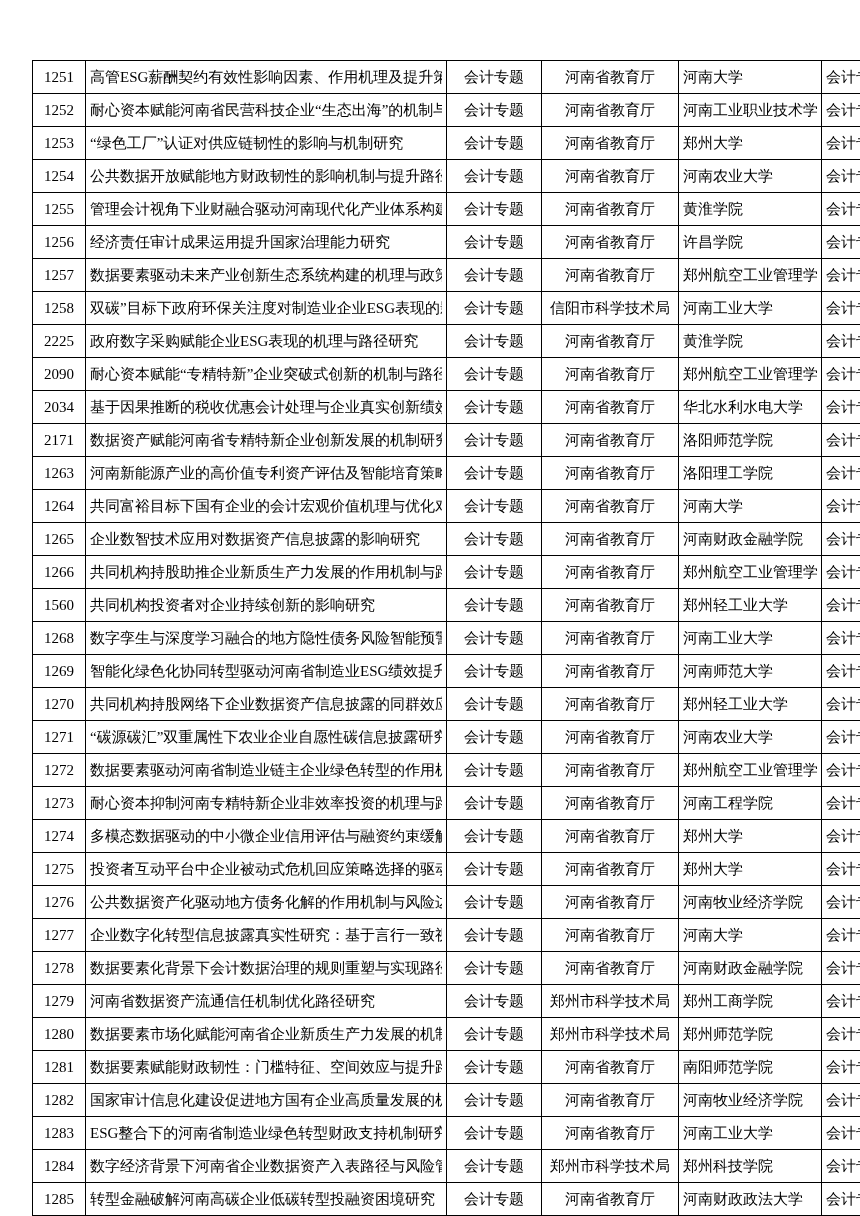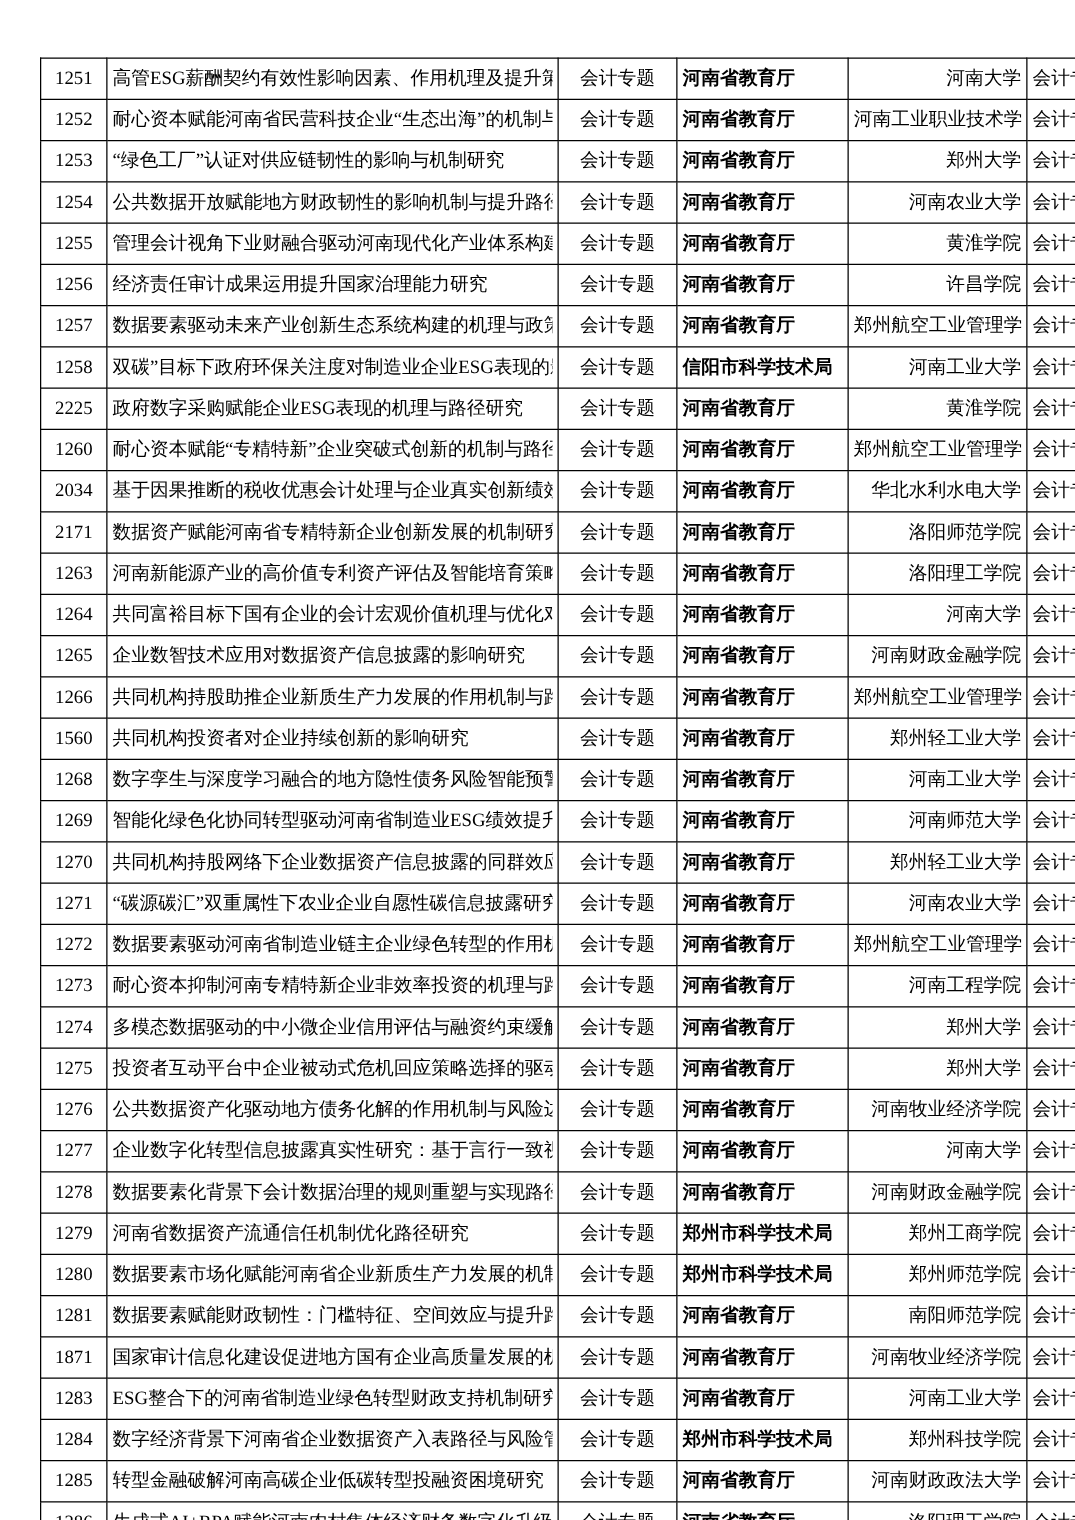--- a/index.html
+++ b/index.html
@@ -12,21 +12,21 @@
     height: 1216px;
     font-family: "Liberation Serif", "DejaVu Serif", serif;
     color: #000000;
     overflow: hidden;
   }
   .page {
     position: relative;
     width: 860px;
     height: 1216px;
     box-sizing: border-box;
-    padding: 46px 28px 0 32px;
+    padding: 60px 28px 0 32px;
   }
   table.doc-table {
     border-collapse: collapse;
     table-layout: fixed;
     width: 800px;
     margin: 0;
   }
   table.doc-table td {
     border: 1px solid #000000;
     height: 32px;
@@ -46,25 +46,25 @@
     width: 352px;
     text-align: left;
     padding-left: 7px;
   }
   td.col-cat {
     width: 86px;
     text-align: center;
   }
   td.col-org {
     width: 128px;
-    font-weight: bold;
+    text-align: center;
   }
   td.col-unit {
     width: 134px;
-    text-align: right;
+    text-align: left;
   }
   td.col-cat2 {
     width: 56px;
     text-align: center;
     border-left: 1px solid #000000;
   }
   .clip {
     display: block;
     overflow: hidden;
     text-overflow: clip;
@@ -252,21 +252,21 @@
           </td>
           <td class="col-unit">
             <span class="clip">黄淮学院</span>
           </td>
           <td class="col-cat2">
             <span class="clip">会计专题</span>
           </td>
         </tr>
         <tr>
           <td class="col-id">
-            <span class="clip">1260</span>
+            <span class="clip">2090</span>
           </td>
           <td class="col-title">
             <span class="clip">耐心资本赋能“专精特新”企业突破式创新的机制与路径</span>
           </td>
           <td class="col-cat">
             <span class="clip">会计专题</span>
           </td>
           <td class="col-org">
             <span class="clip">河南省教育厅</span>
           </td>
@@ -692,21 +692,21 @@
           </td>
           <td class="col-unit">
             <span class="clip">南阳师范学院</span>
           </td>
           <td class="col-cat2">
             <span class="clip">会计专题</span>
           </td>
         </tr>
         <tr>
           <td class="col-id">
-            <span class="clip">1871</span>
+            <span class="clip">1282</span>
           </td>
           <td class="col-title">
             <span class="clip">国家审计信息化建设促进地方国有企业高质量发展的机制</span>
           </td>
           <td class="col-cat">
             <span class="clip">会计专题</span>
           </td>
           <td class="col-org">
             <span class="clip">河南省教育厅</span>
           </td>

